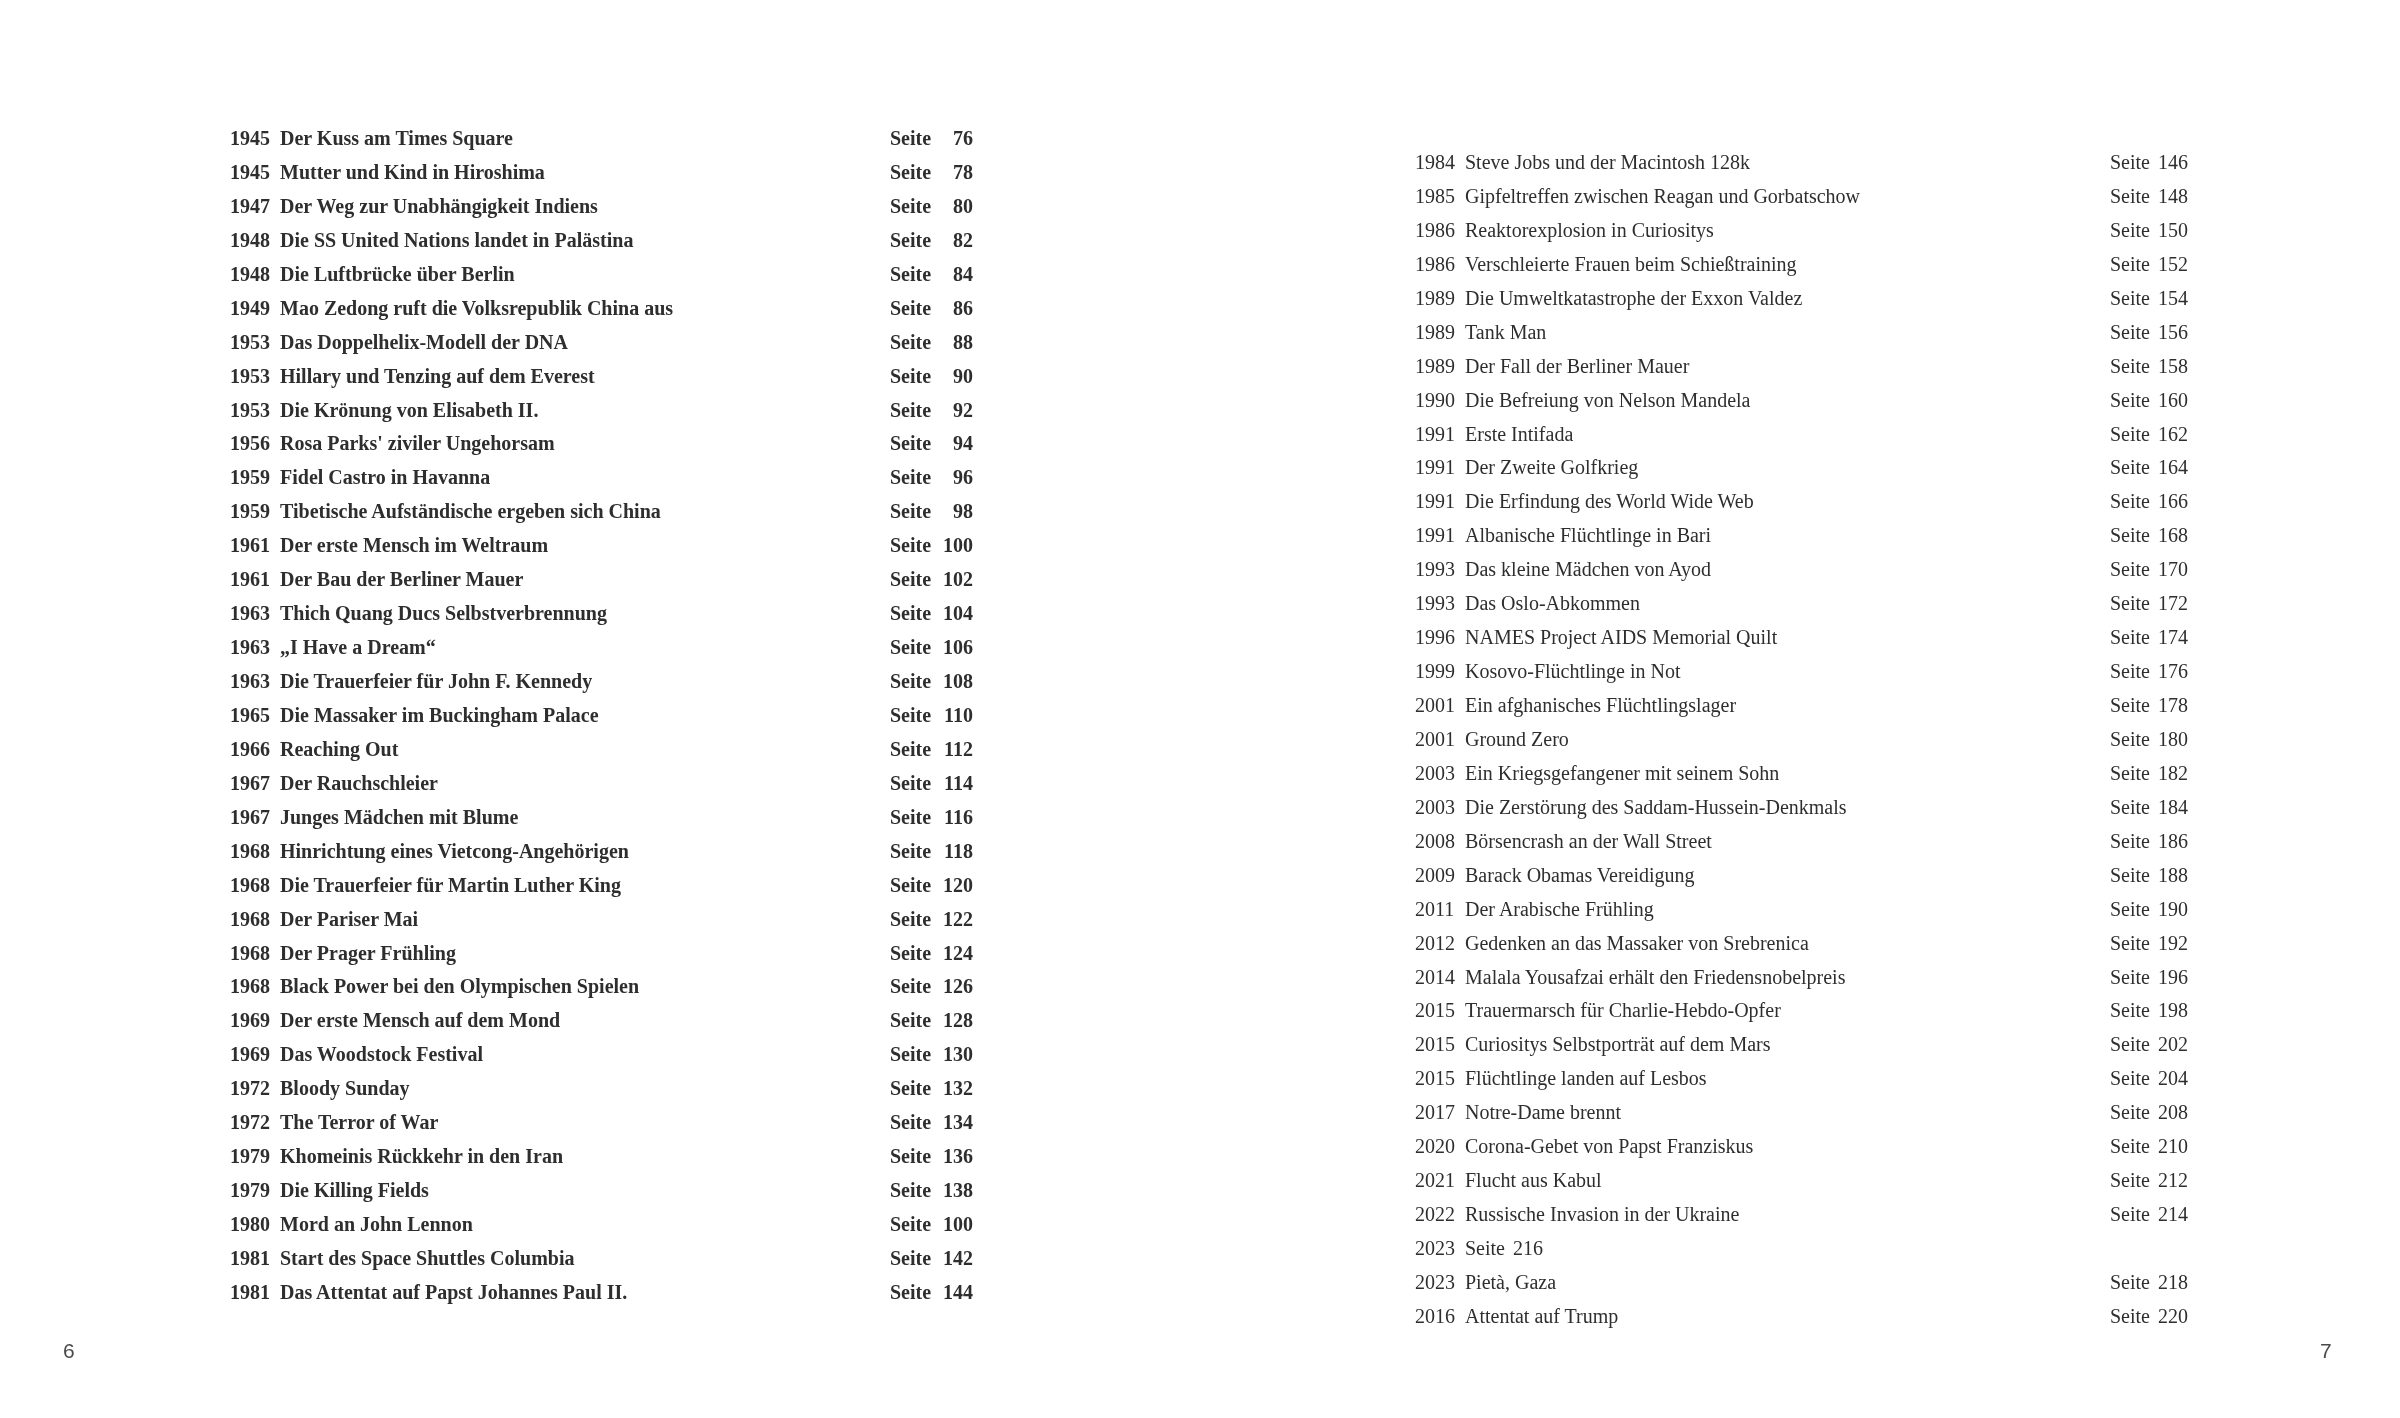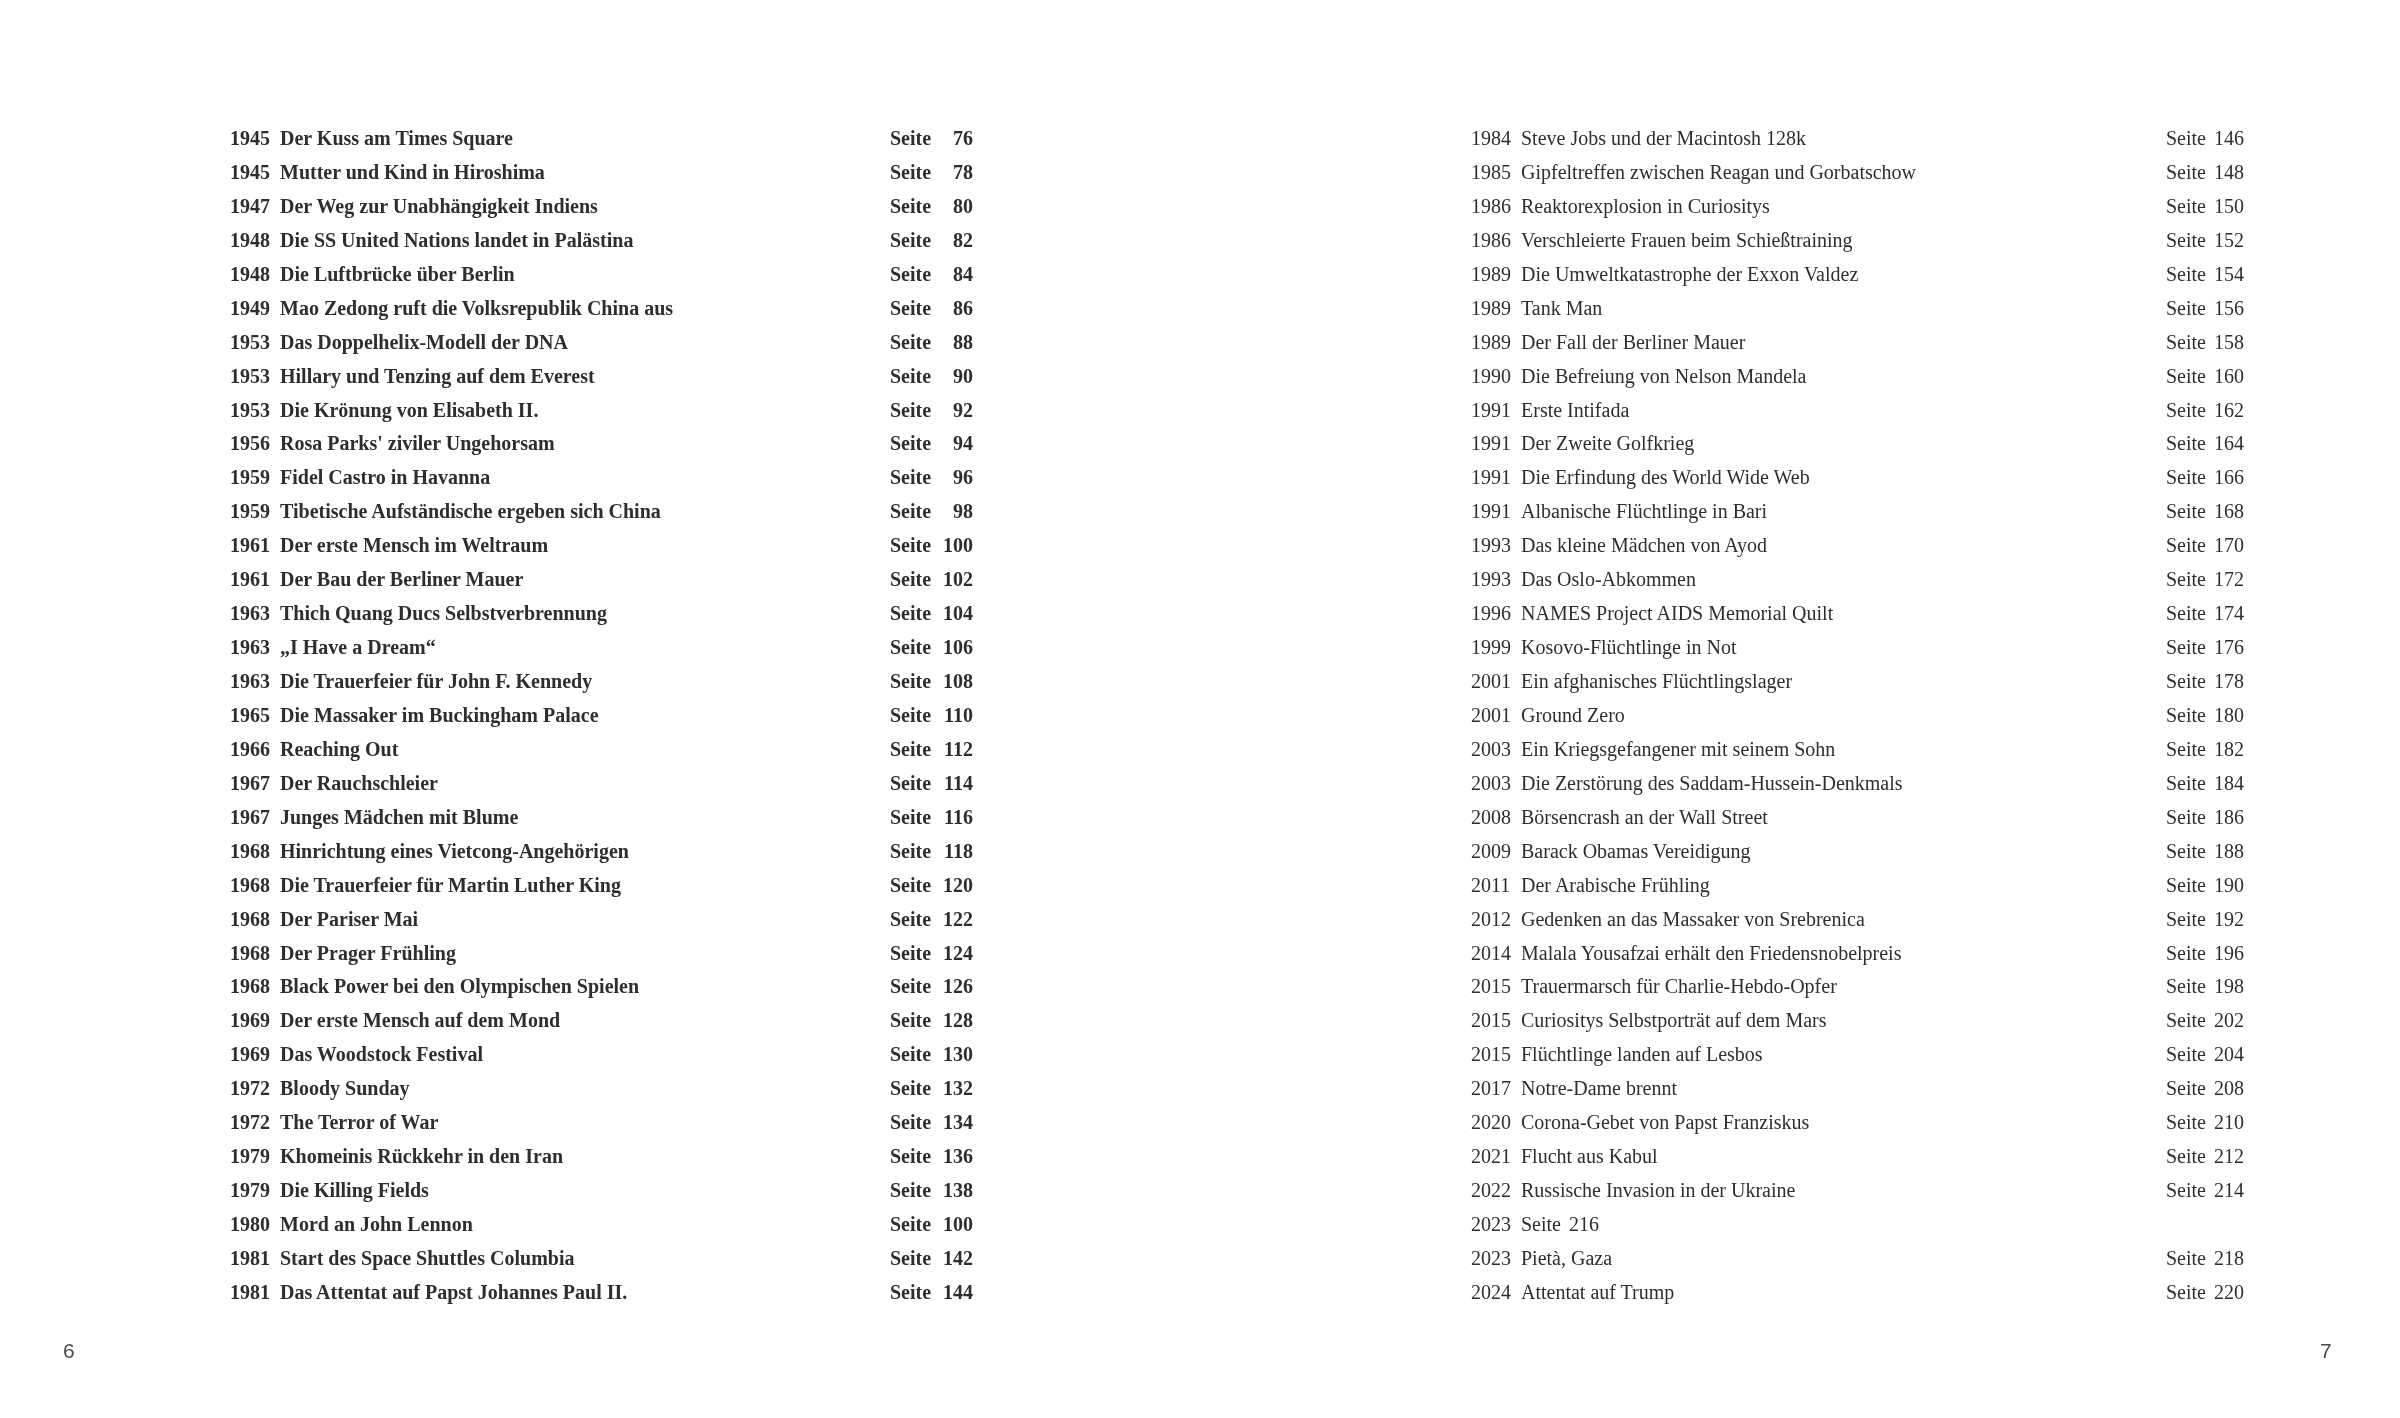--- a/index.html
+++ b/index.html
@@ -22,22 +22,23 @@
   .toc-column {
     position: absolute;
     top: 122px;
   }
   #col-left {
     left: 230px;
     width: 743px;
     font-weight: bold;
   }
   #col-right {
-    left: 1471px;
+    left: 1415px;
     width: 773px;
+    margin-top: 24px;
   }
   .toc-row {
     display: flex;
     align-items: baseline;
     height: 33.94px;
     line-height: 33.94px;
     font-size: 20px;
     white-space: nowrap;
   }
   .year {
@@ -484,21 +485,21 @@
     <span class="seite">Seite</span>
     <span class="pnum">216</span>
   </div>
       <div class="toc-row">
     <span class="year">2023</span>
     <span class="title">Pietà, Gaza</span>
     <span class="seite">Seite</span>
     <span class="pnum">218</span>
   </div>
       <div class="toc-row">
-    <span class="year">2024</span>
+    <span class="year">2016</span>
     <span class="title">Attentat auf Trump</span>
     <span class="seite">Seite</span>
     <span class="pnum">220</span>
   </div>
     </section>
   <div class="folio folio-left" style="color: rgb(74, 74, 74);">6</div>
   <div class="folio folio-right" style="color: rgb(74, 74, 74);">7</div>
 </main>
 
 </body></html>

